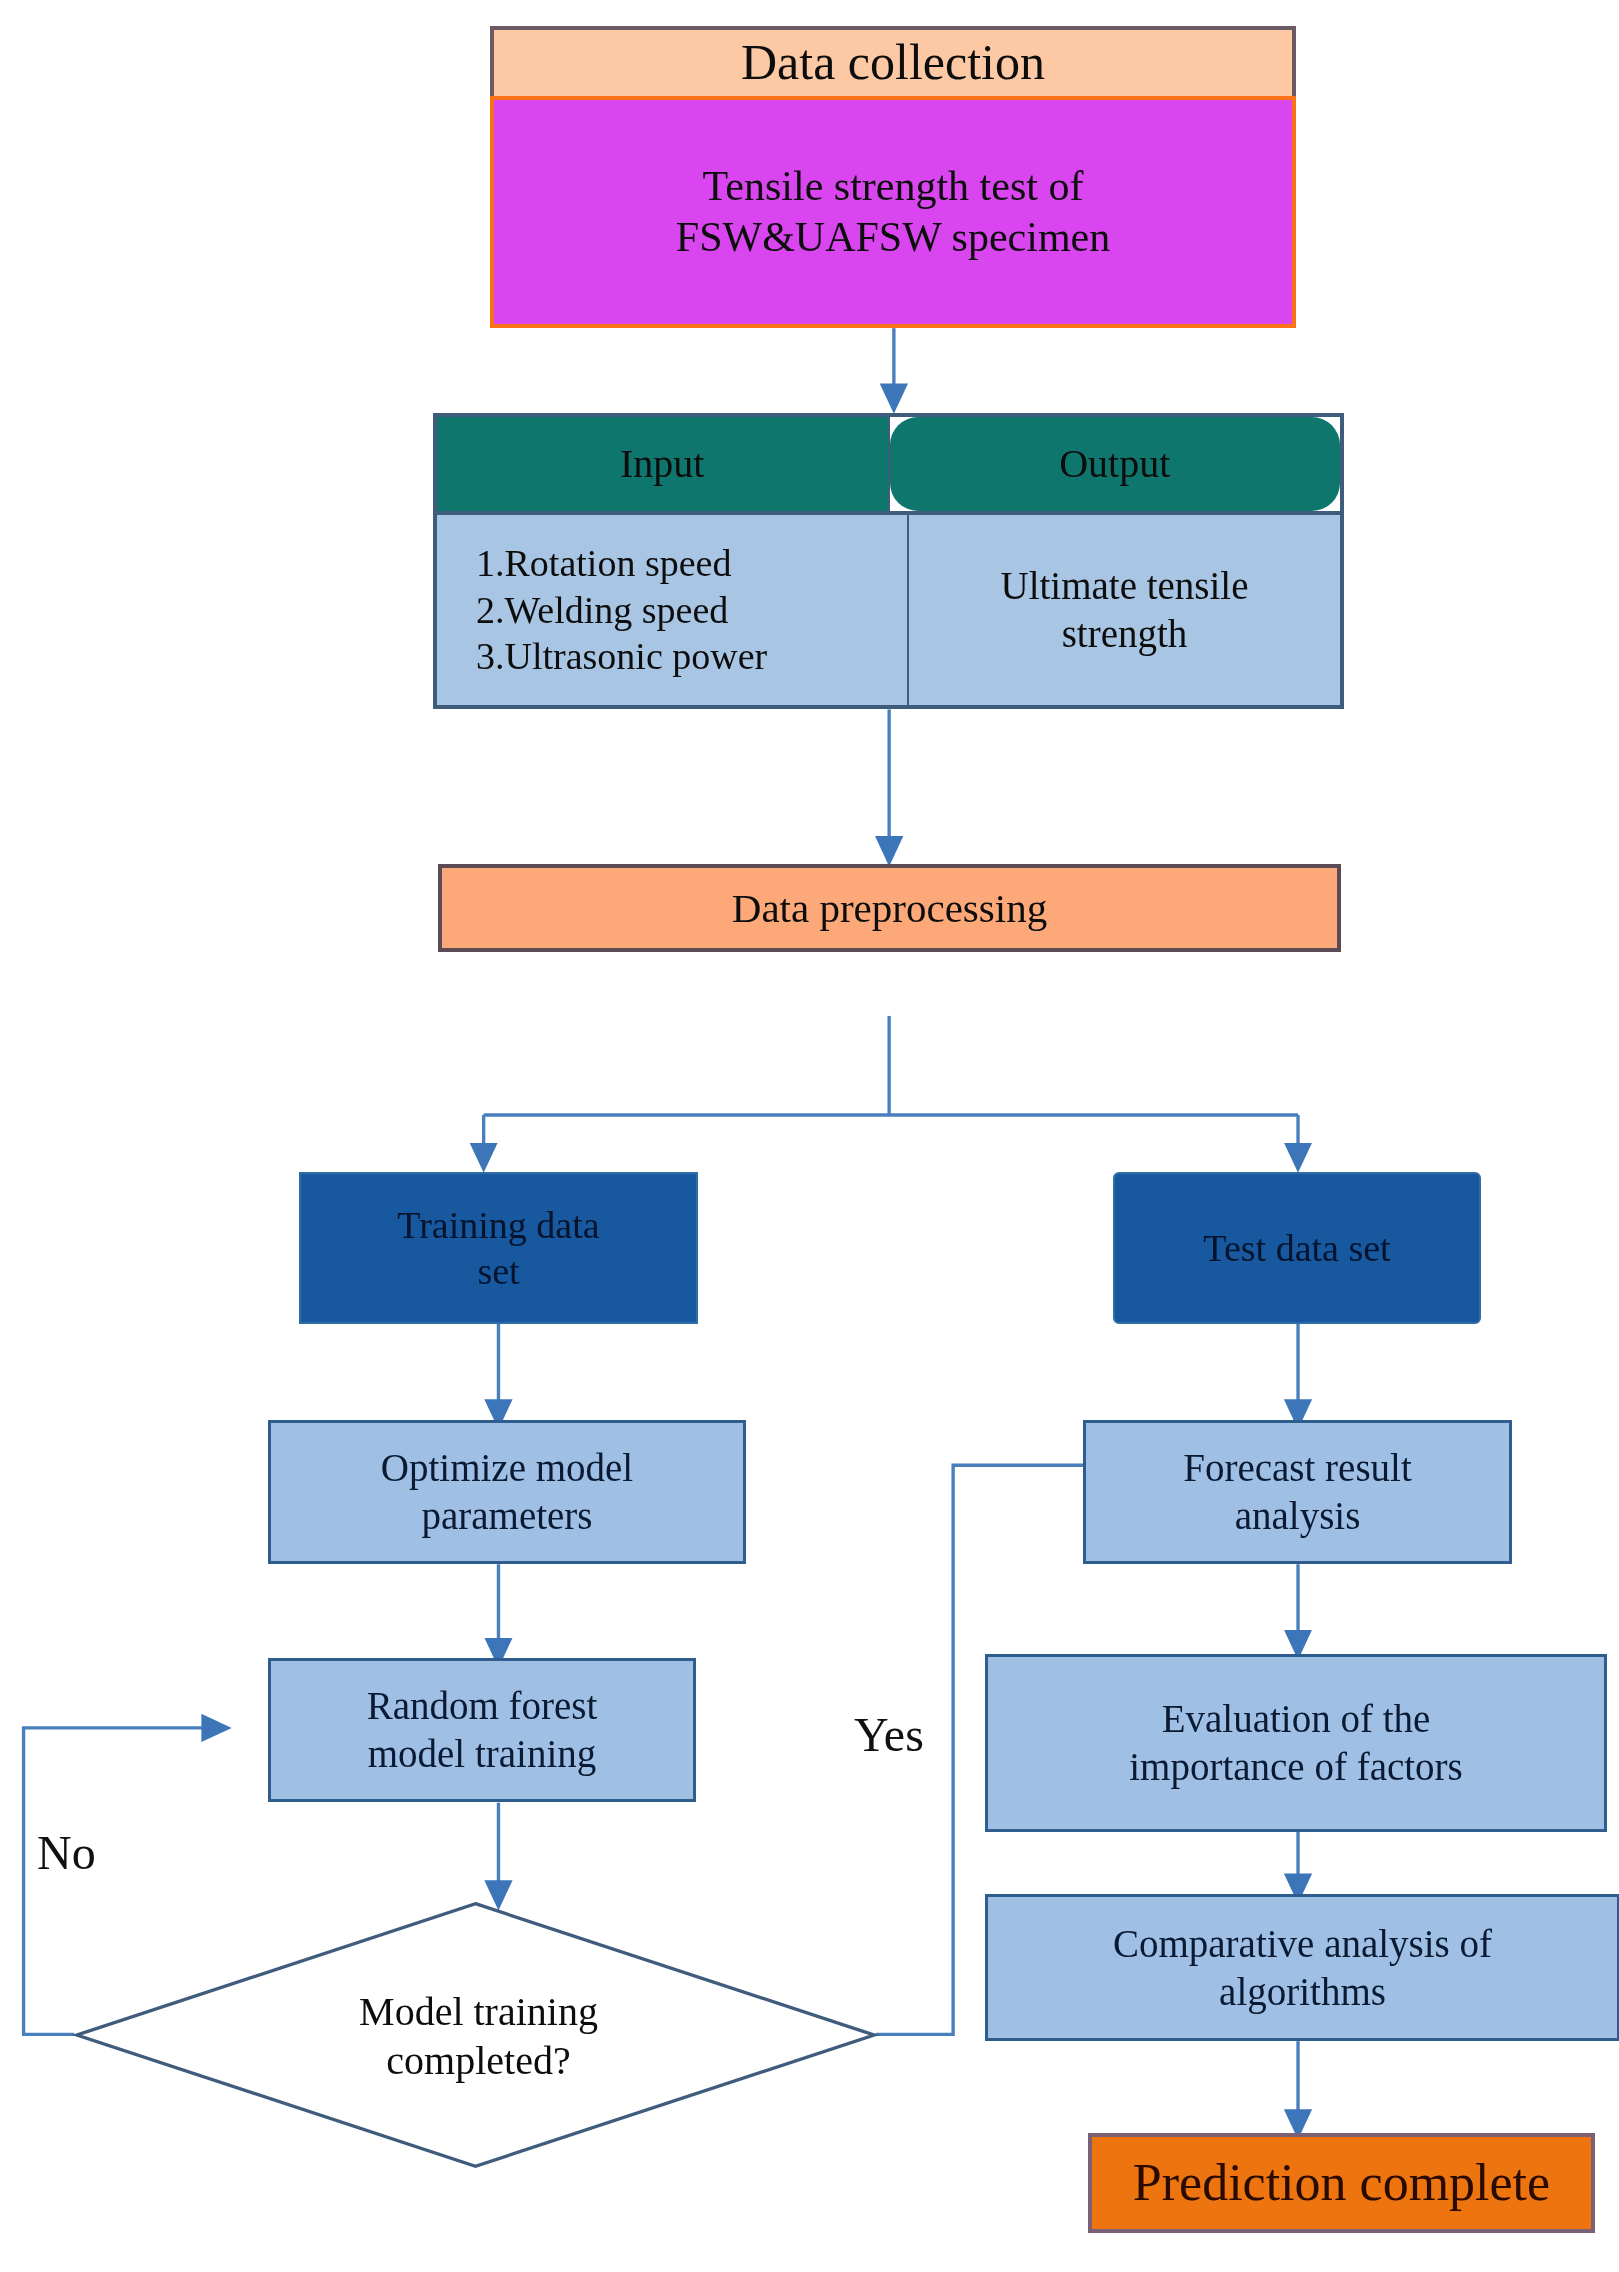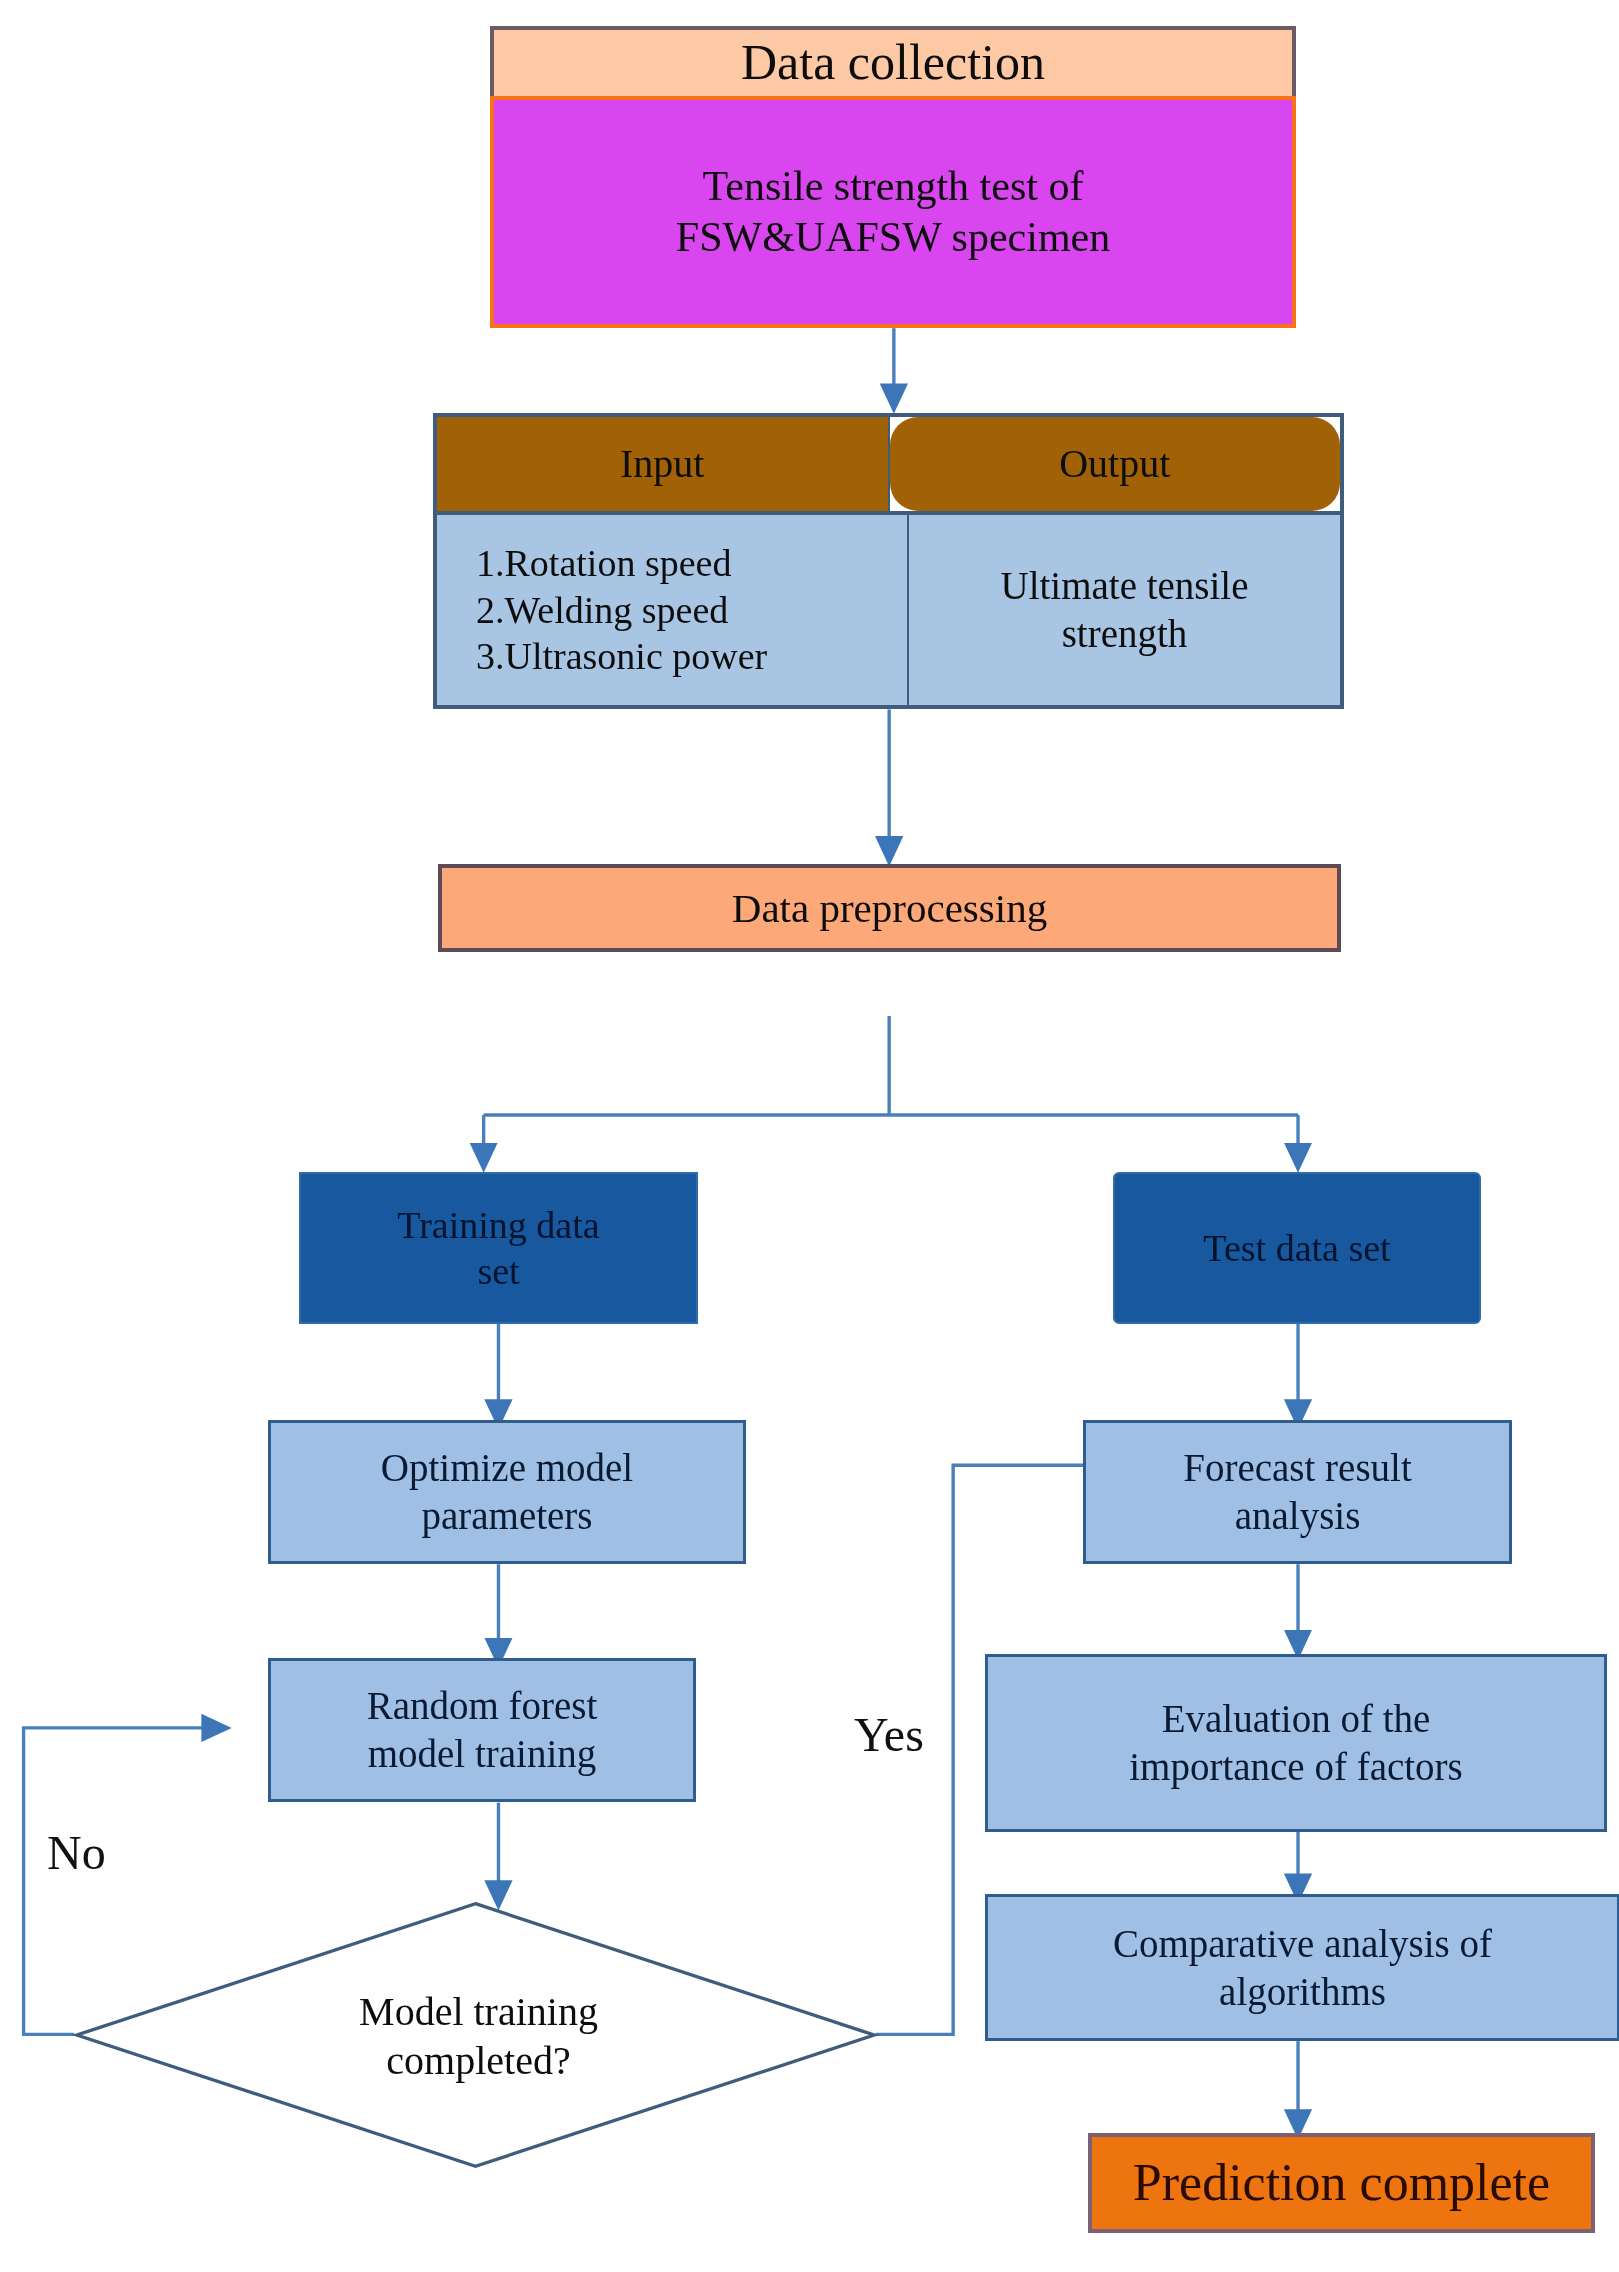--- a/index.html
+++ b/index.html
@@ -3,21 +3,21 @@
 <meta charset="utf-8">
 <style>
   html,body{margin:0;padding:0;background:#ffffff;}
   body{font-family:"Liberation Serif", serif;}
   #stage{position:relative;width:1620px;height:2273px;background:#fff;overflow:hidden;}
   .node{position:absolute;box-sizing:border-box;display:flex;align-items:center;justify-content:center;text-align:center;line-height:1.22;color:#0d0d0d;}
   .node span{display:block;width:100%;white-space:pre-line;}
 
   .hdr-orange{background:#FCC9A4;border:4px solid #6B5A63;border-bottom:none;}
   .box-white{background:#d946ef;border:4px solid #f97316;}
-  .tbl-cell-white{background:#a16207;justify-content:center;}
+  .tbl-cell-white{background:#0f766e;justify-content:center;}
   .tbl-cell-blue{background:#A9C5E4;}
   .box-orange2{background:#FCA878;border:4px solid #5C4A55;}
   .box-darkblue{background:#17589E;border:2px solid #2E6DA8;color:#05142e;}
   .box-lightblue{background:#9FC0E4;border:3.4px solid #2E5D8E;color:#0b1a33;}
   .box-orange3{background:#EE7410;border:4.7px solid #7B6076;color:#2a0b00;}
 
   .diamond{position:absolute;}
   .diamond svg{display:block;overflow:visible;}
   .dlabel{position:absolute;display:flex;align-items:center;justify-content:center;text-align:center;line-height:1.22;color:#0d0d0d;}
 
@@ -125,21 +125,21 @@
   <div class="diamond" style="left:74px;top:1901px;">
     <svg width="803" height="268" viewBox="0 0 1192 398">
       <polygon points="596,4 1188,199 596,394 4,199" fill="#ffffff" stroke="#3F5C7C" stroke-width="5"></polygon>
     </svg>
   </div>
   <div class="dlabel" style="left:283px;top:1953px;width:391px;height:168px;font-size:40px;">
     <span style="white-space:pre-line;">Model training
 completed?</span>
   </div>
 
-  <div class="ytext" style="left:37px;top:1825px;font-size:48px;margin-left:10px;">
+  <div class="ytext" style="left:37px;top:1825px;font-size:48px;">
     <span>No</span>
   </div>
 
   <div class="ytext" style="left:854px;top:1707px;font-size:48px;">
     <span>Yes</span>
   </div>
 
   <div class="node box-lightblue" style="left:1083px;top:1420px;width:429px;height:144px;font-size:39px;">
     <span>Forecast result
 analysis</span>

